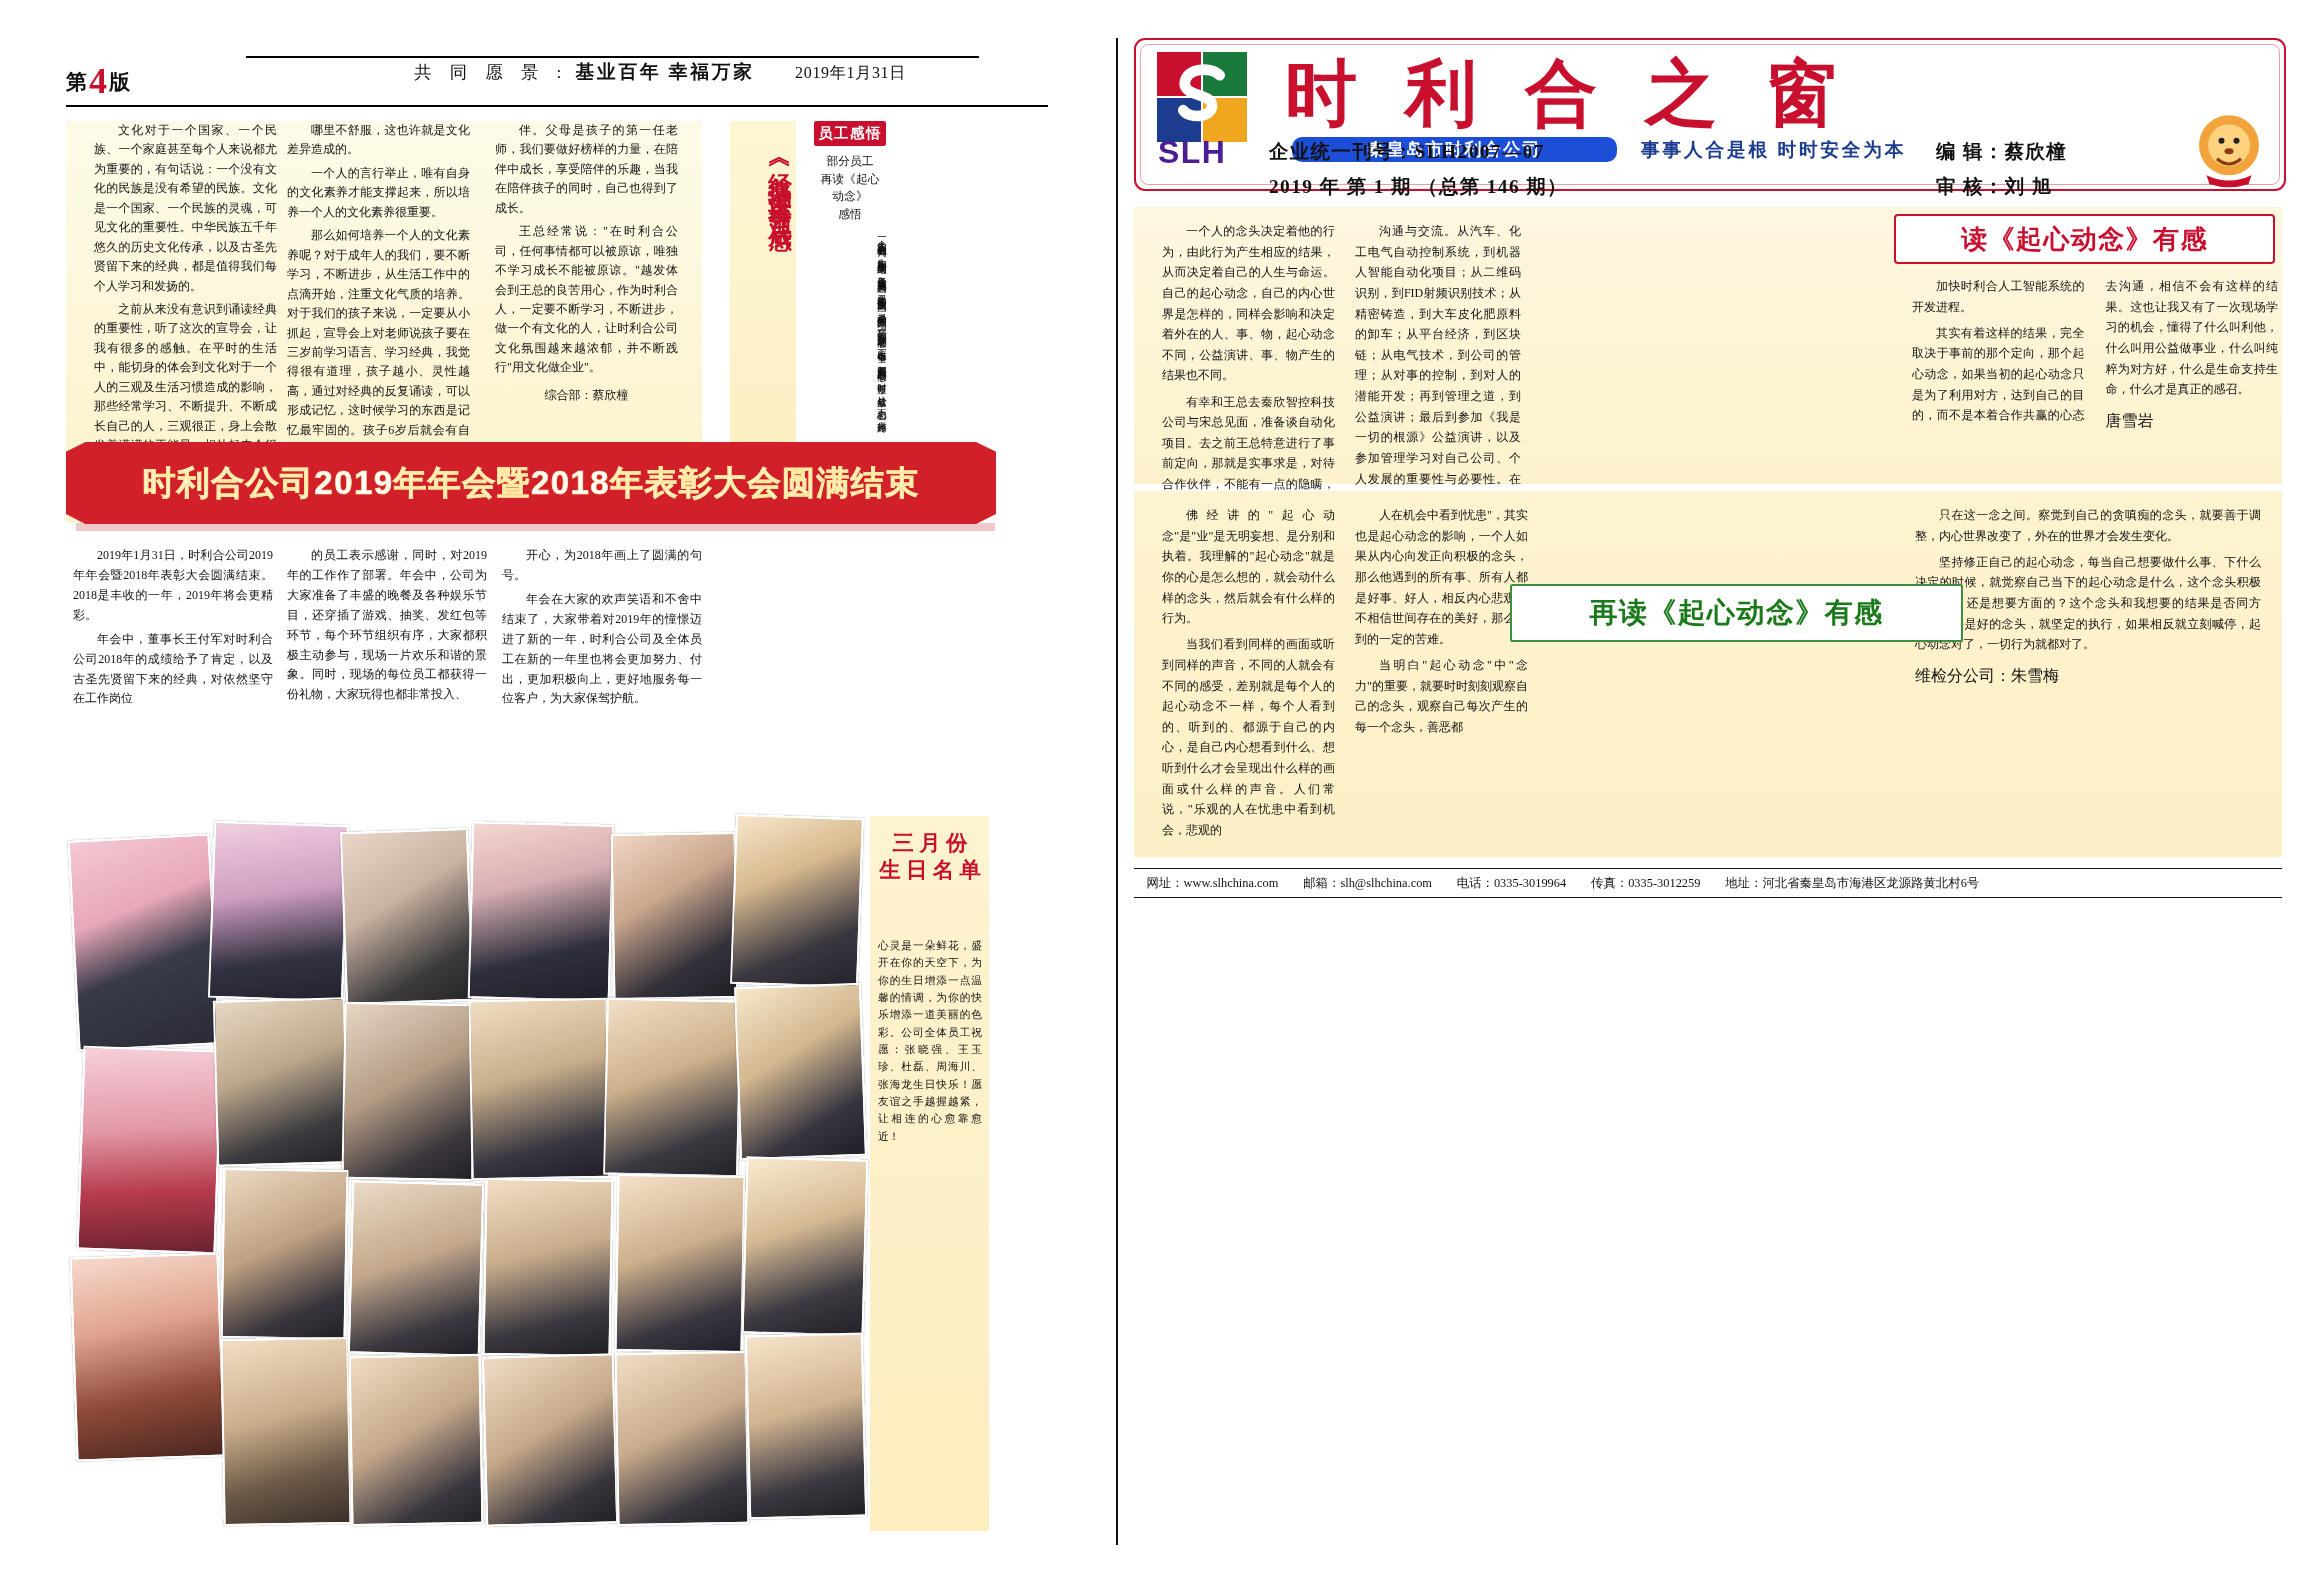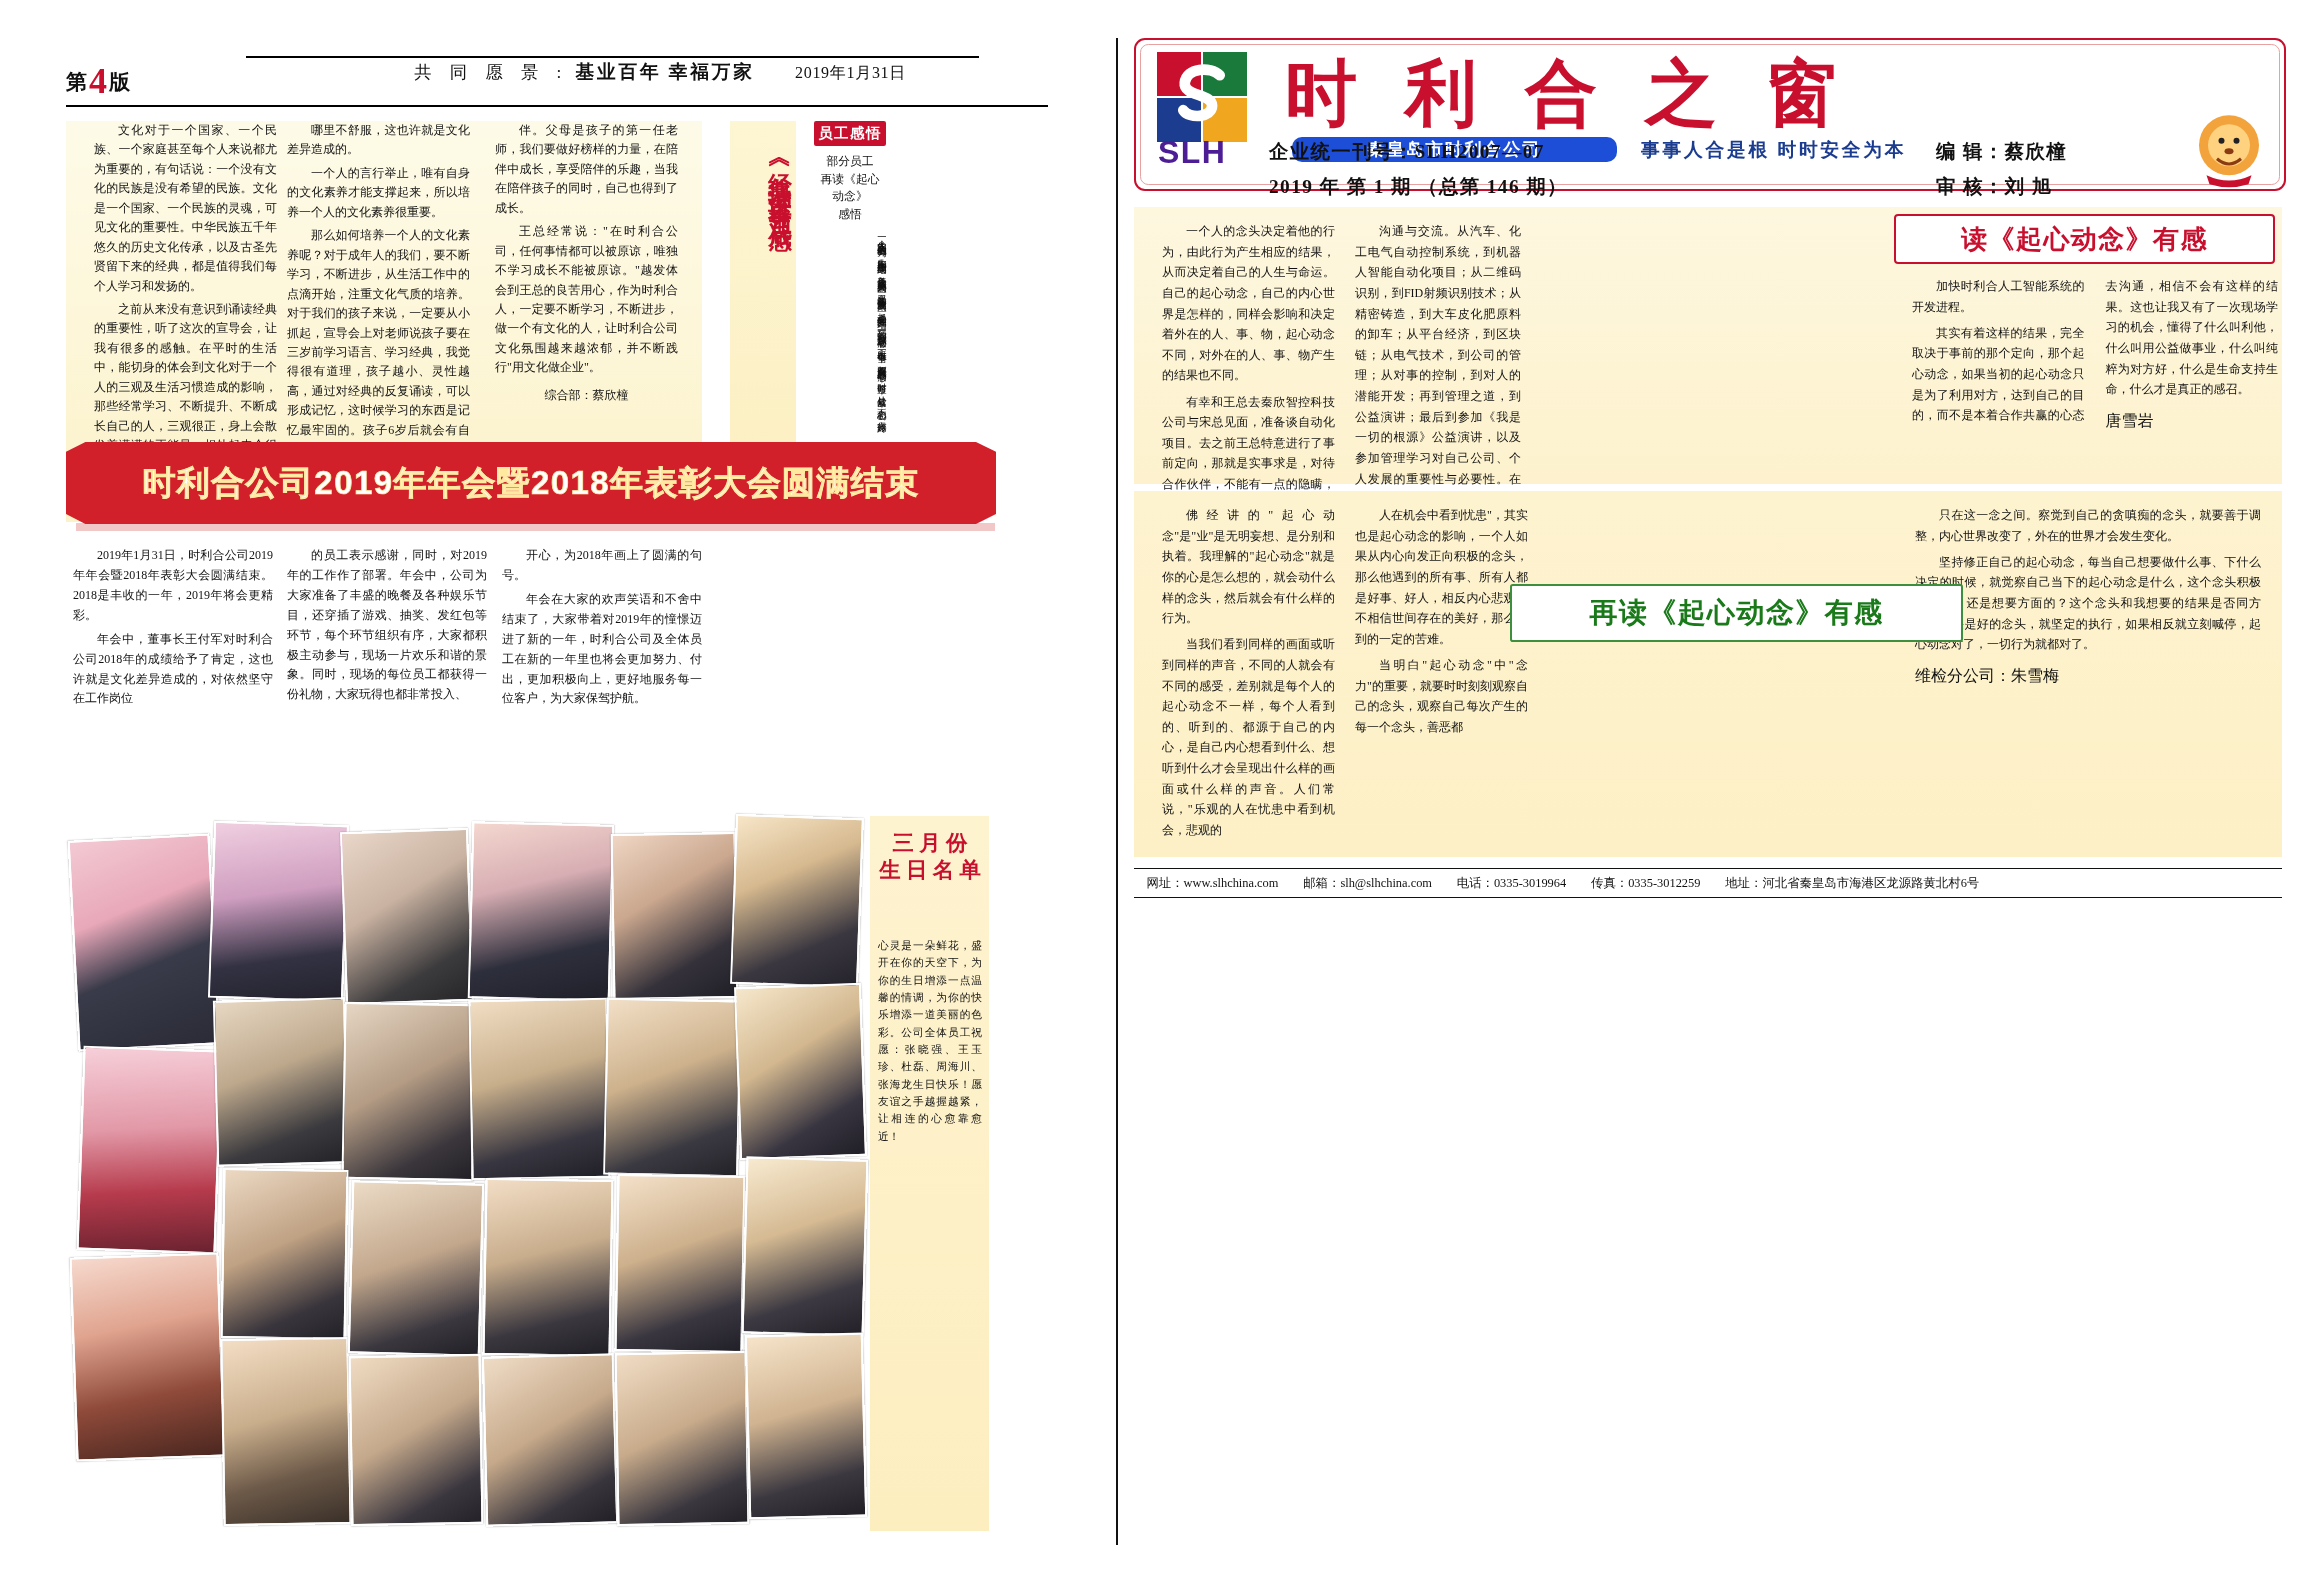--- a/index.html
+++ b/index.html
@@ -147,21 +147,21 @@
     </div>
 
     <div class="redbar-shadow"></div>
     <div class="redbar">
       <span>时利合公司2019年年会暨2018年表彰大会圆满结束</span>
     </div>
 
     <div class="l-mid">
       <div class="mcol m1">
         <p>2019年1月31日，时利合公司2019年年会暨2018年表彰大会圆满结束。2018是丰收的一年，2019年将会更精彩。</p>
-        <p>年会中，董事长王付军对时利合公司2018年的成绩给予了肯定，这也许就是文化差异造成的，对依然坚守在工作岗位</p>
+        <p>年会中，董事长王付军对时利合公司2018年的成绩给予了肯定，以及古圣先贤留下来的经典，对依然坚守在工作岗位</p>
       </div>
       <div class="mcol m2">
         <p>的员工表示感谢，同时，对2019年的工作作了部署。年会中，公司为大家准备了丰盛的晚餐及各种娱乐节目，还穿插了游戏、抽奖、发红包等环节，每个环节组织有序，大家都积极主动参与，现场一片欢乐和谐的景象。同时，现场的每位员工都获得一份礼物，大家玩得也都非常投入、</p>
       </div>
       <div class="mcol m3">
         <p>开心，为2018年画上了圆满的句号。</p>
         <p>年会在大家的欢声笑语和不舍中结束了，大家带着对2019年的憧憬迈进了新的一年，时利合公司及全体员工在新的一年里也将会更加努力、付出，更加积极向上，更好地服务每一位客户，为大家保驾护航。</p>
       </div>
     </div>
 
@@ -287,21 +287,21 @@
     <div class="mh-row mh-r2">2019 年  第 1 期 （总第 146 期）</div>
     <div class="mh-ed1">
       <span>编 辑：</span><span>蔡欣橦</span>
     </div>
     <div class="mh-ed2">
       <span>审 核：</span><span>刘 旭</span>
     </div>
 
     <div class="r-article1">
       <div class="rcol" style="left:28px;top:14px;width:173px;">
-        <p>一个人的念头决定着他的行为，由此行为产生相应的结果，从而决定着自己的人生与命运。自己的起心动念，自己的内心世界是怎样的，同样会影响和决定着外在的人、事、物，起心动念不同，对外在的人、事、物产生的结果也不同。</p>
+        <p>一个人的念头决定着他的行为，由此行为产生相应的结果，从而决定着自己的人生与命运。自己的起心动念，自己的内心世界是怎样的，同样会影响和决定着外在的人、事、物，起心动念不同，公益演讲、事、物产生的结果也不同。</p>
         <p>有幸和王总去秦欣智控科技公司与宋总见面，准备谈自动化项目。去之前王总特意进行了事前定向，那就是实事求是，对待合作伙伴，不能有一点的隐瞒，做到真诚、共赢，事先定位了高度与格局。这就是我们的起心动念。</p>
         <p>在两个小时的沟通过程中，我们始终以平等互利、合作共赢的心念，进行</p>
       </div>
       <div class="rcol" style="left:221px;top:14px;width:166px;">
         <p>沟通与交流。从汽车、化工电气自动控制系统，到机器人智能自动化项目；从二维码识别，到FID射频识别技术；从精密铸造，到大车皮化肥原料的卸车；从平台经济，到区块链；从电气技术，到公司的管理；从对事的控制，到对人的潜能开发；再到管理之道，到公益演讲；最后到参加《我是一切的根源》公益演讲，以及参加管理学习对自己公司、个人发展的重要性与必要性。在沟通交流中也受到很大的启发，相信在今后的合作中，双方都会受益，同时也会</p>
       </div>
       <div class="rcol" style="left:778px;top:69px;width:366px;column-count:2;column-gap:21px;">
         <p>加快时利合人工智能系统的开发进程。</p>
         <p>其实有着这样的结果，完全取决于事前的那个定向，那个起心动念，如果当初的起心动念只是为了利用对方，达到自己的目的，而不是本着合作共赢的心态去沟通，相信不会有这样的结果。这也让我又有了一次现场学习的机会，懂得了什么叫利他，什么叫用公益做事业，什么叫纯粹为对方好，什么是生命支持生命，什么才是真正的感召。</p>
         <div class="sign">唐雪岩</div>

